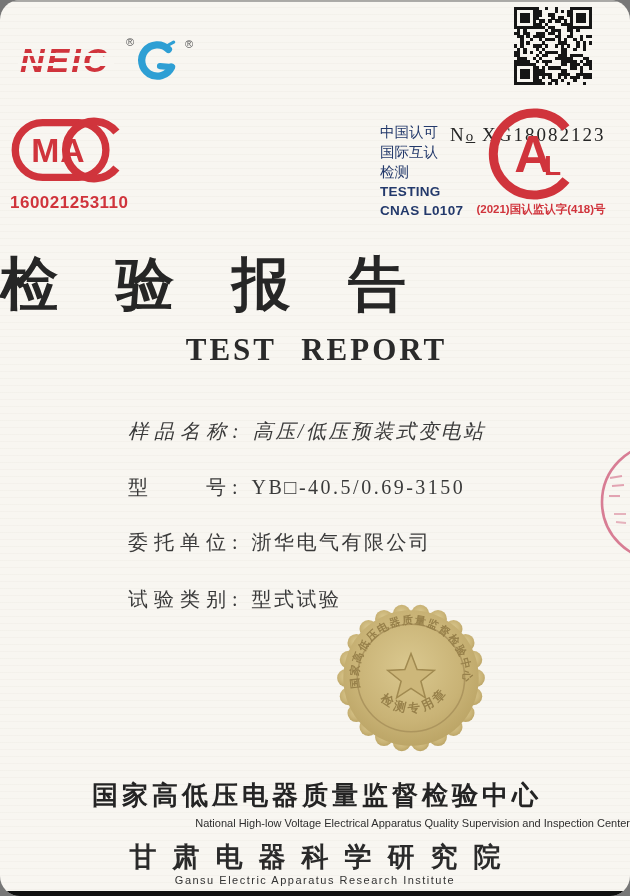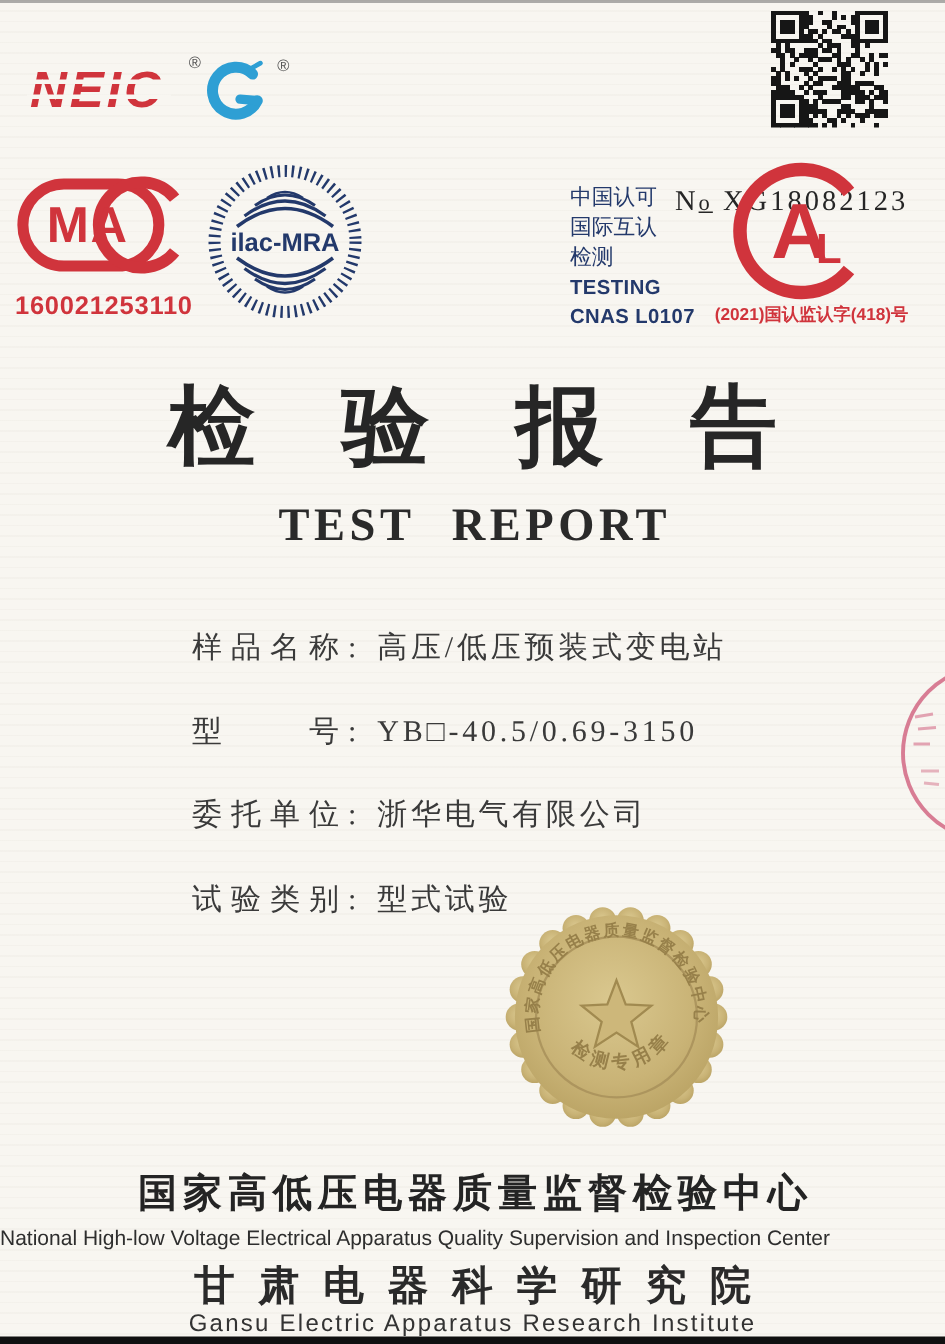--- a/index.html
+++ b/index.html
@@ -13,20 +13,21 @@
     --sans:"Liberation Sans","DejaVu Sans",sans-serif;
   }
   html,body{margin:0;padding:0;background:#777;}
   .page{
     position:relative;width:630px;height:896px;margin:0 auto;overflow:hidden;
     background:
       repeating-linear-gradient(180deg, rgba(205,199,188,.10) 0 1px, rgba(0,0,0,0) 1px 7px),
       var(--paper);
     font-family:var(--serif);
     color:var(--ink);
+    border-radius:20px;
   }
   .scan-top{position:absolute;top:0;left:0;width:100%;height:2px;background:#6e6e6e;opacity:.55;}
   .scan-bottom{position:absolute;bottom:0;left:0;width:100%;height:5px;background:#101010;}
 
   
   .neic{position:absolute;left:20px;top:40px;width:110px;height:40px;}
   .neic-text{font-family:var(--sans);font-style:italic;font-weight:900;font-size:34px;
     color:var(--red);letter-spacing:2px;line-height:40px;}
   .neic .stripe{position:absolute;left:-2px;width:96px;height:3px;background:var(--paper);}
   .neic .s1{top:13px;}
@@ -49,51 +50,51 @@
   .ilac{position:absolute;left:137px;top:108px;width:106px;height:108px;}
   .cnas{position:absolute;left:250px;top:118px;width:118px;height:86px;}
   .accred{position:absolute;left:380px;top:122px;width:110px;font-family:var(--sans);color:var(--navy);}
   .accred .zh{font-size:14.5px;font-weight:500;line-height:20px;}
   .accred .en{font-size:13.5px;font-weight:800;line-height:19px;letter-spacing:.3px;}
   .cal{position:absolute;left:484px;top:108px;width:104px;height:96px;}
   .cal-caption{position:absolute;left:466px;top:202px;width:150px;text-align:center;
     font-family:var(--sans);font-weight:700;font-size:11.5px;color:var(--red);letter-spacing:0;}
 
   
-  .title-zh{position:absolute;top:246px;left:0;width:100%;display:flex;justify-content:center;}
+  .title-zh{position:absolute;top:246px;left:0;width:100%;display:flex;justify-content:flex-start;}
   .title-zh span{font-family:var(--sans);font-weight:700;font-size:58px;color:#262626;
     letter-spacing:58px;margin-right:-58px;}
   .title-en{position:absolute;top:332px;left:0;width:100%;display:flex;justify-content:center;}
   .title-en span{font-family:var(--serif);font-weight:700;font-size:31px;color:#2a2a2a;
     letter-spacing:3px;word-spacing:14px;margin-right:-3px;}
 
   
   .field{position:absolute;left:128px;white-space:nowrap;font-size:20px;color:#3a3a3a;}
-  .f1{top:418px;} .f2{top:474px;} .f3{top:529px;} .f4{top:586px;}
+  .f1{top:418px;font-style:italic;} .f2{top:474px;} .f3{top:529px;} .f4{top:586px;}
   .field .label{letter-spacing:6px;}
   .field .value{margin-left:8px;letter-spacing:2.5px;}
 
   
   .seal{position:absolute;left:331px;top:598px;width:160px;height:160px;}
   .seal svg{width:100%;height:100%;}
 
   
   .side-stamp{position:absolute;left:596px;top:430px;width:34px;height:150px;overflow:hidden;}
 
   
   .org-zh{position:absolute;top:778px;left:0;width:100%;display:flex;justify-content:center;}
   .org-zh span{font-family:var(--sans);font-weight:700;font-size:26px;color:#242424;
     letter-spacing:4px;margin-right:-4px;}
-  .org-en{position:absolute;top:817px;left:0;width:100%;text-align:left;
-    font-family:var(--sans);font-size:14px;color:#2e2e2e;}
+  .org-en{position:absolute;top:817px;left:0;width:100%;text-align:right;
+    font-family:var(--sans);font-size:11px;color:#2e2e2e;}
   .inst-zh{position:absolute;top:839px;left:0;width:100%;display:flex;justify-content:center;}
   .inst-zh span{font-family:var(--sans);font-weight:600;font-size:27px;color:#2a2a2a;
     letter-spacing:16px;margin-right:-16px;}
   .inst-en{position:absolute;top:874px;left:0;width:100%;text-align:center;
-    font-family:var(--sans);font-size:16px;color:#333;letter-spacing:1.5px;}
+    font-family:var(--sans);font-size:11px;color:#333;letter-spacing:1.5px;}
 </style>
 </head>
 <body>
 
 <div class="page">
   <div class="scan-top"></div>
 
   <div class="neic">
     <span class="neic-text">NEIC</span>
     <span class="stripe s1"></span>
@@ -441,34 +442,20 @@
 
   <div class="cma">
     <svg viewBox="0 0 112 72" width="118" height="76">
       <rect x="5" y="10" width="86" height="52" rx="26" fill="none" stroke="#d0343c" stroke-width="7"></rect>
       <path d="M101,19 A27,27 0 1 0 101,53" fill="none" stroke="#d0343c" stroke-width="7.5"></path>
       <text x="46" y="47" text-anchor="middle" font-family="Liberation Sans, sans-serif" font-weight="900" font-size="32" fill="#d0343c" letter-spacing="1">MA</text>
     </svg>
     <div class="cma-number">160021253110</div>
   </div>
 
-  <div class="ilac">
-    <svg viewBox="0 0 106 106">
-      <circle cx="53" cy="53" r="47" fill="none" stroke="#23396b" stroke-width="8" stroke-dasharray="1.6 3.1"></circle>
-      <path d="M21,43 Q53,19 85,43" fill="none" stroke="#23396b" stroke-width="2.4"></path>
-      <path d="M26,36 Q53,16 80,36" fill="none" stroke="#23396b" stroke-width="2.2"></path>
-      <path d="M33,29 Q53,15 73,29" fill="none" stroke="#23396b" stroke-width="2"></path>
-      <path d="M41,24 Q53,16 65,24" fill="none" stroke="#23396b" stroke-width="1.8"></path>
-      <path d="M21,64 Q53,88 85,64" fill="none" stroke="#23396b" stroke-width="2.4"></path>
-      <path d="M26,71 Q53,91 80,71" fill="none" stroke="#23396b" stroke-width="2.2"></path>
-      <path d="M33,78 Q53,92 73,78" fill="none" stroke="#23396b" stroke-width="2"></path>
-      <path d="M41,83 Q53,91 65,83" fill="none" stroke="#23396b" stroke-width="1.8"></path>
-      <text x="53" y="59" text-anchor="middle" font-family="Liberation Sans, sans-serif" font-weight="800" font-size="17" fill="#23396b">ilac-MRA</text>
-    </svg>
-  </div>
 
 
   <div class="accred">
     <div class="zh">中国认可</div>
     <div class="zh">国际互认</div>
     <div class="zh">检测</div>
     <div class="en">TESTING</div>
     <div class="en">CNAS L0107</div>
   </div>
 

